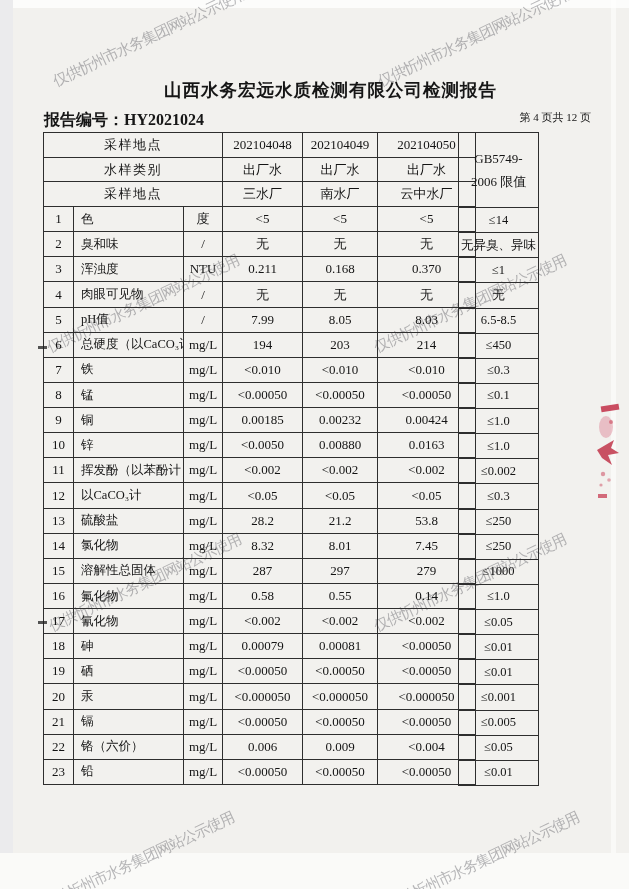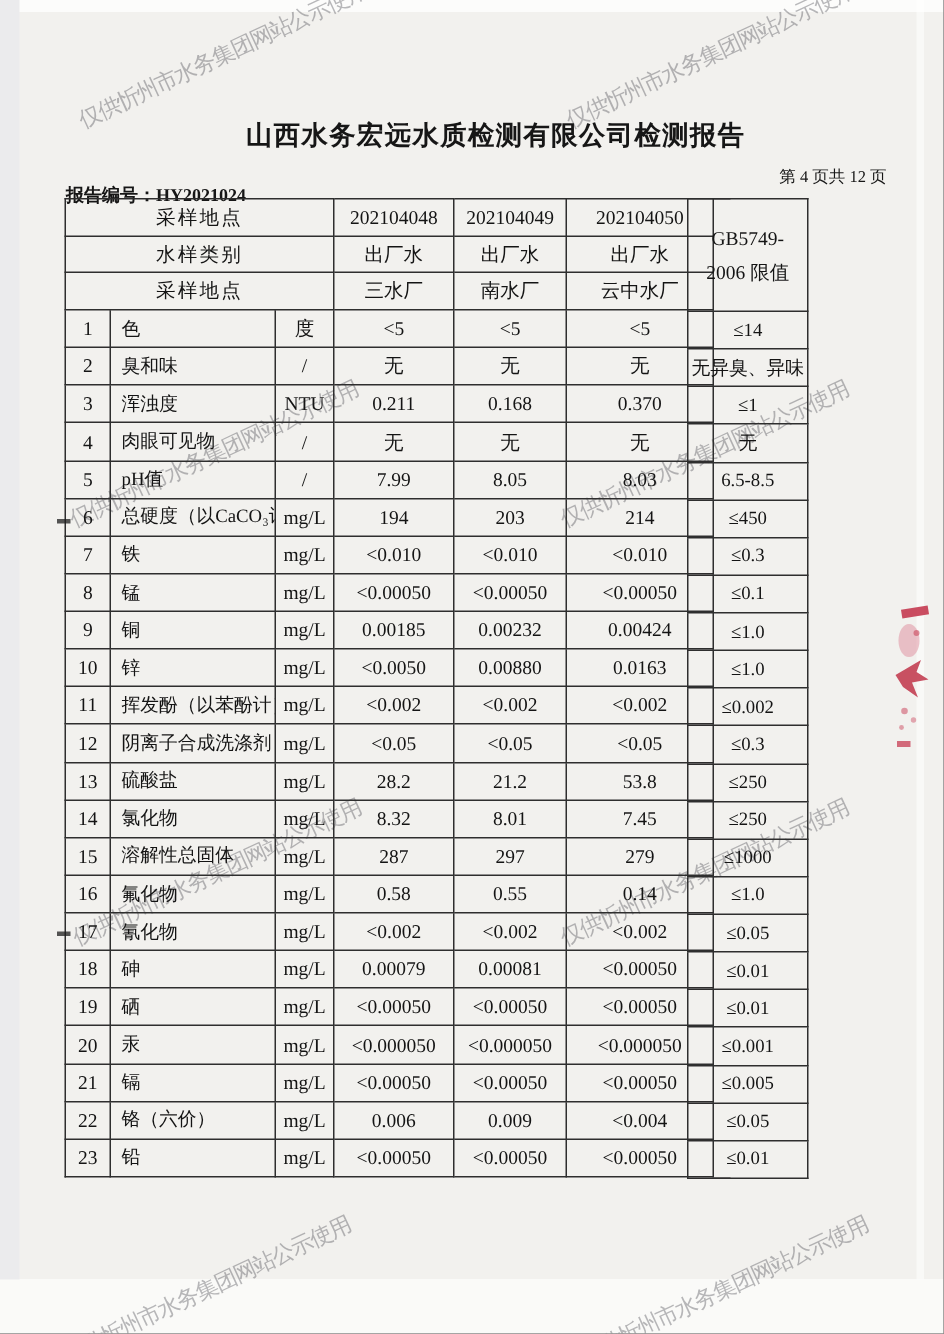--- a/index.html
+++ b/index.html
@@ -5,21 +5,21 @@
   html,body{margin:0;padding:0;background:#888;}
   .page{
     position:relative;width:629px;height:889px;overflow:hidden;
     background:linear-gradient(#fcfcfb 0,#fcfcfb 8px,#f2f1ee 8px,#f2f1ee 853px,#fafaf8 853px);
     font-family:"Liberation Serif","DejaVu Serif",serif;color:#161616;
   }
   .left-band{position:absolute;left:0;top:0;width:13px;height:853px;background:#ebebed;}
   .right-light{position:absolute;left:611px;top:0;width:5px;height:853px;background:rgba(255,255,255,.55);}
   .title{position:absolute;left:0;top:78px;width:629px;text-align:center;
     font-size:17.5px;font-weight:700;letter-spacing:1px;padding-left:16px;}
-  .report-no{position:absolute;left:44px;top:122px;font-size:12px;font-weight:700;}
+  .report-no{position:absolute;left:44px;top:110px;font-size:16px;font-weight:700;}
   .page-info{position:absolute;right:38px;top:110px;font-size:11px;}
   table{position:absolute;border-collapse:collapse;table-layout:fixed;}
   td{border:1px solid #2e2e2e;padding:0;text-align:center;vertical-align:middle;
      font-size:13px;color:#141414;overflow:hidden;white-space:nowrap;}
   .main{left:43px;top:132px;width:432px;border:1.5px solid #262626;}
   .limit{left:458px;top:132px;width:80px;border:1.5px solid #262626;}
   .main thead tr{height:24.7px;}
   .main tbody tr,.limit tbody tr{height:25.13px;}
   .head-label{letter-spacing:1.5px;}
   .name-cell{text-align:left;padding-left:7px;letter-spacing:0;font-size:12.5px;}
@@ -167,21 +167,21 @@
         <tr>
           <td>11</td>
           <td class="name-cell">挥发酚（以苯酚计）</td>
           <td>mg/L</td>
           <td>&lt;0.002</td>
           <td>&lt;0.002</td>
           <td>&lt;0.002</td>
         </tr>
         <tr>
           <td>12</td>
-          <td class="name-cell">阴离子合成洗涤剂</td>
+          <td class="name-cell">以CaCO₃计</td>
           <td>mg/L</td>
           <td>&lt;0.05</td>
           <td>&lt;0.05</td>
           <td>&lt;0.05</td>
         </tr>
         <tr>
           <td>13</td>
           <td class="name-cell">硫酸盐</td>
           <td>mg/L</td>
           <td>28.2</td>

